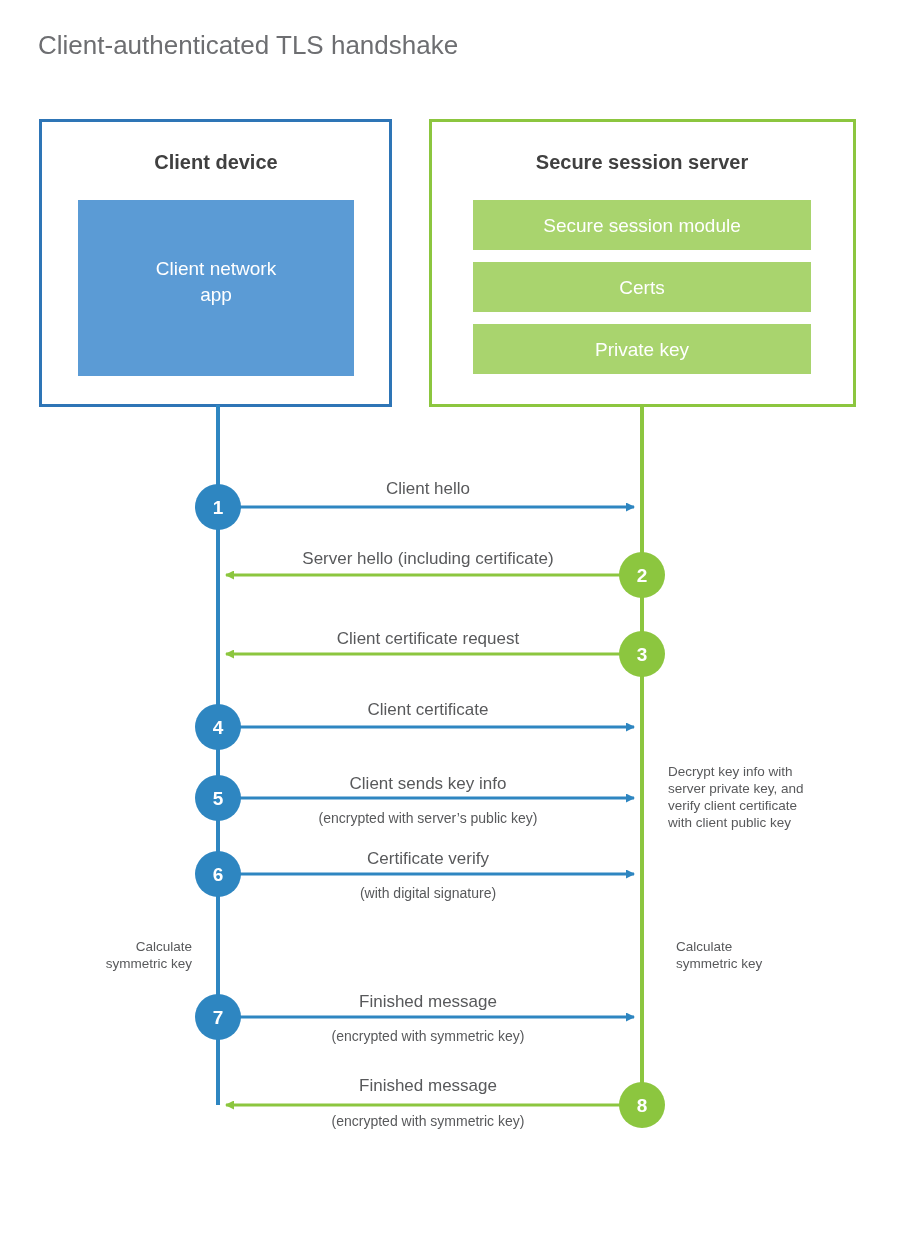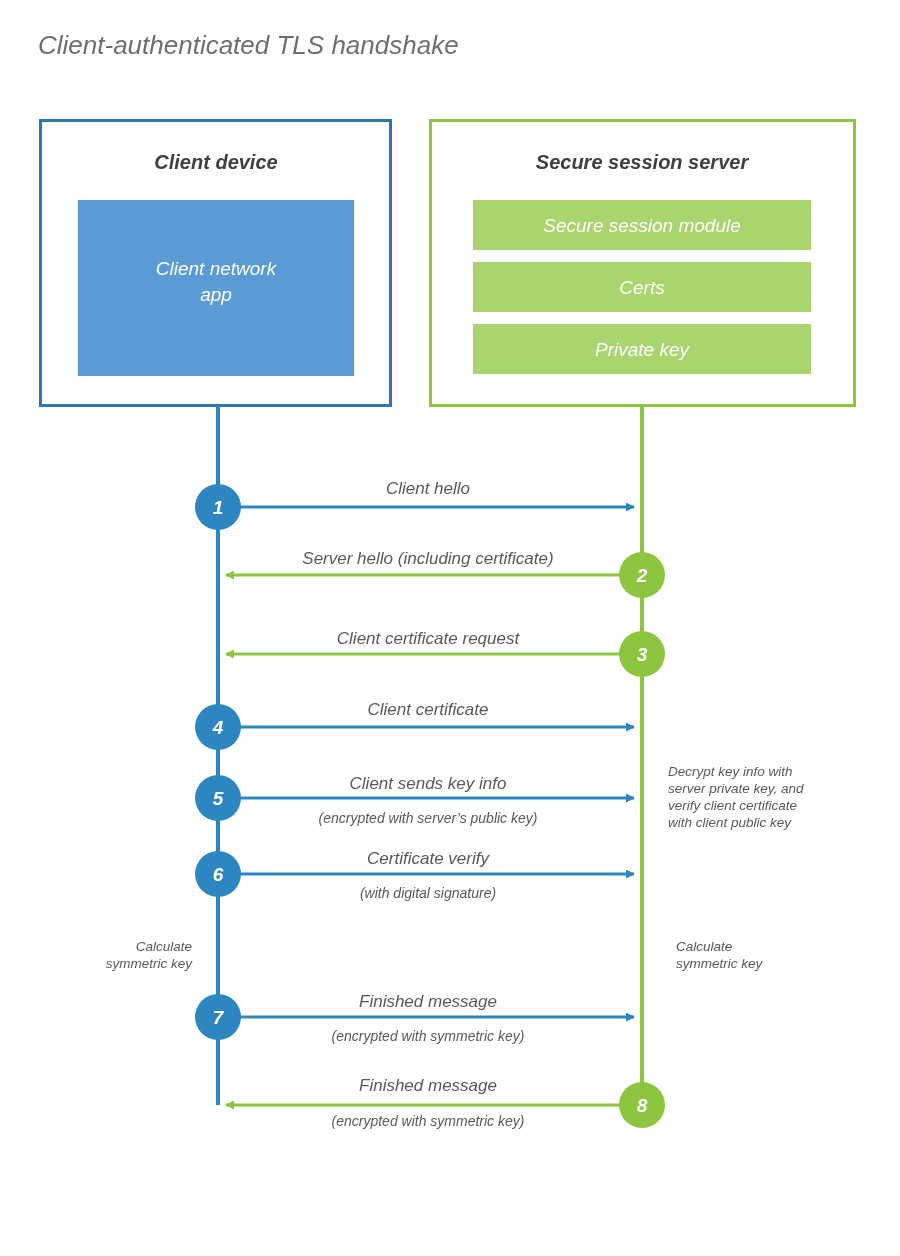--- a/index.html
+++ b/index.html
@@ -13,21 +13,20 @@
     font-family: "Liberation Sans", sans-serif;
     position: relative;
     overflow: hidden;
   }
   #diagram-root {
     position: absolute;
     left: 0;
     top: 0;
     width: 900px;
     height: 1020px;
-    font-style: italic;
   }
   svg.diagram {
     display: block;
     width: 900px;
     height: 1256px;
   }
   .title-text {
     font-family: "Liberation Sans", sans-serif;
     font-size: 26px;
     fill: #6d6e71;

